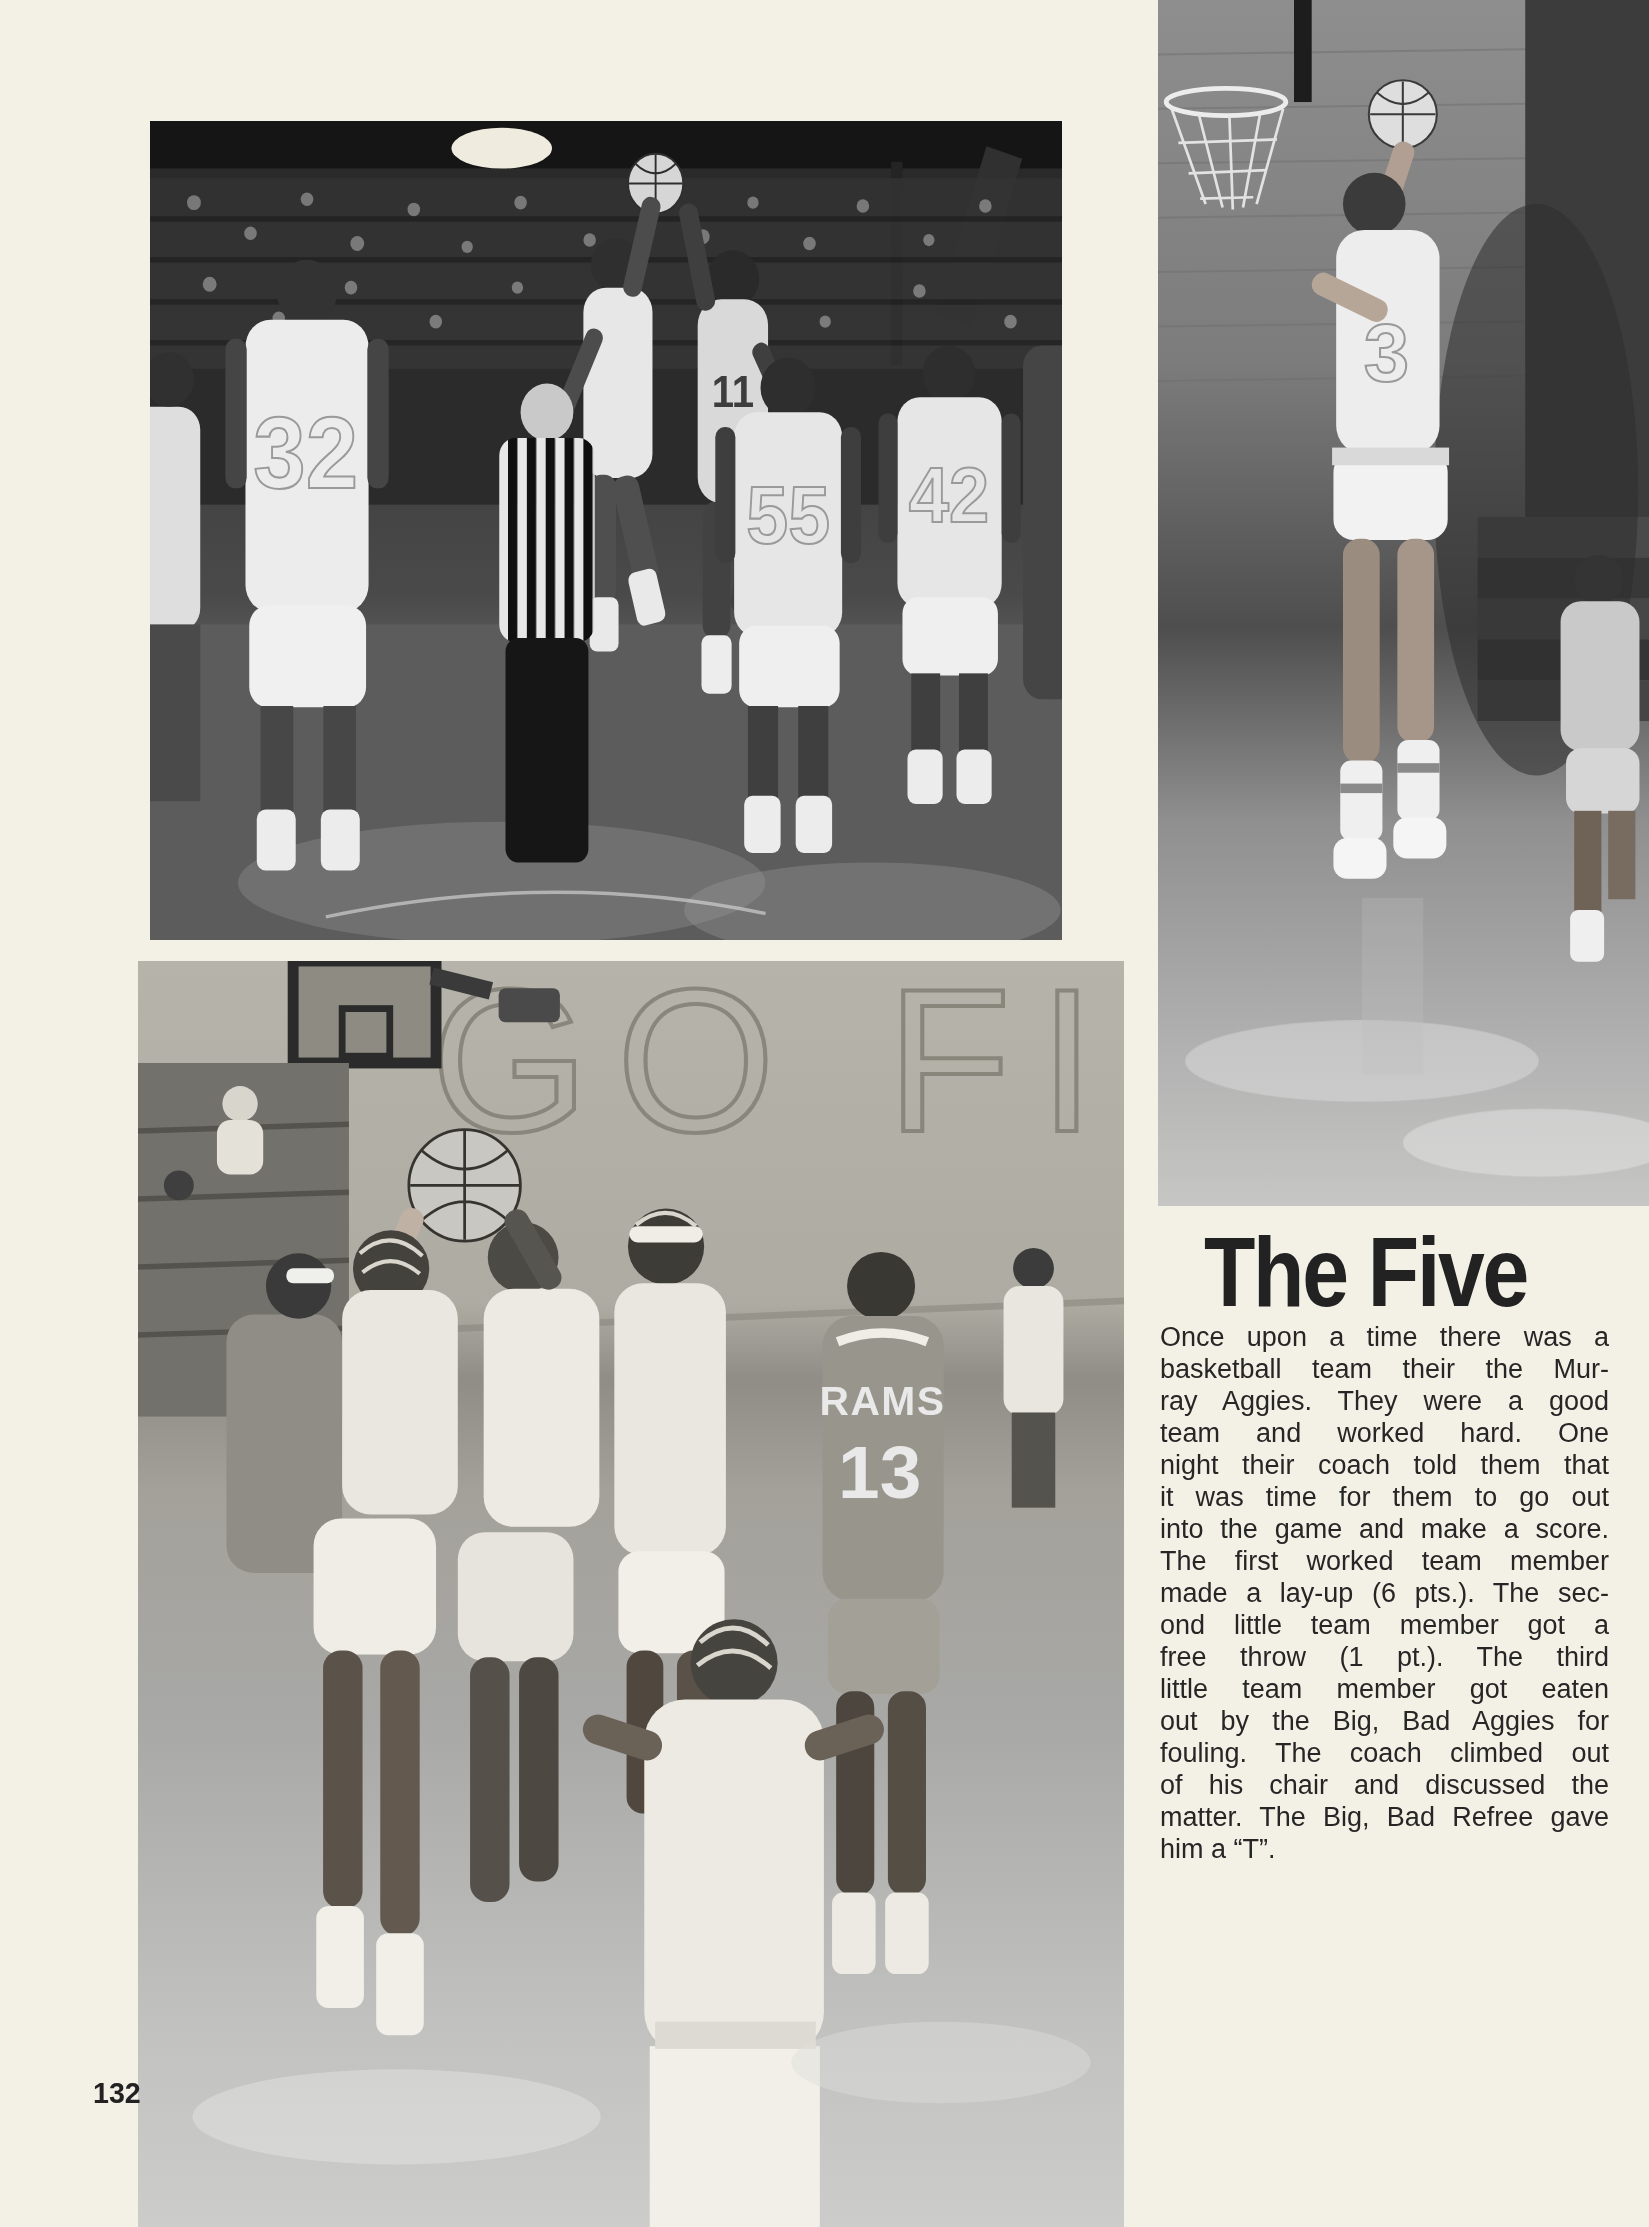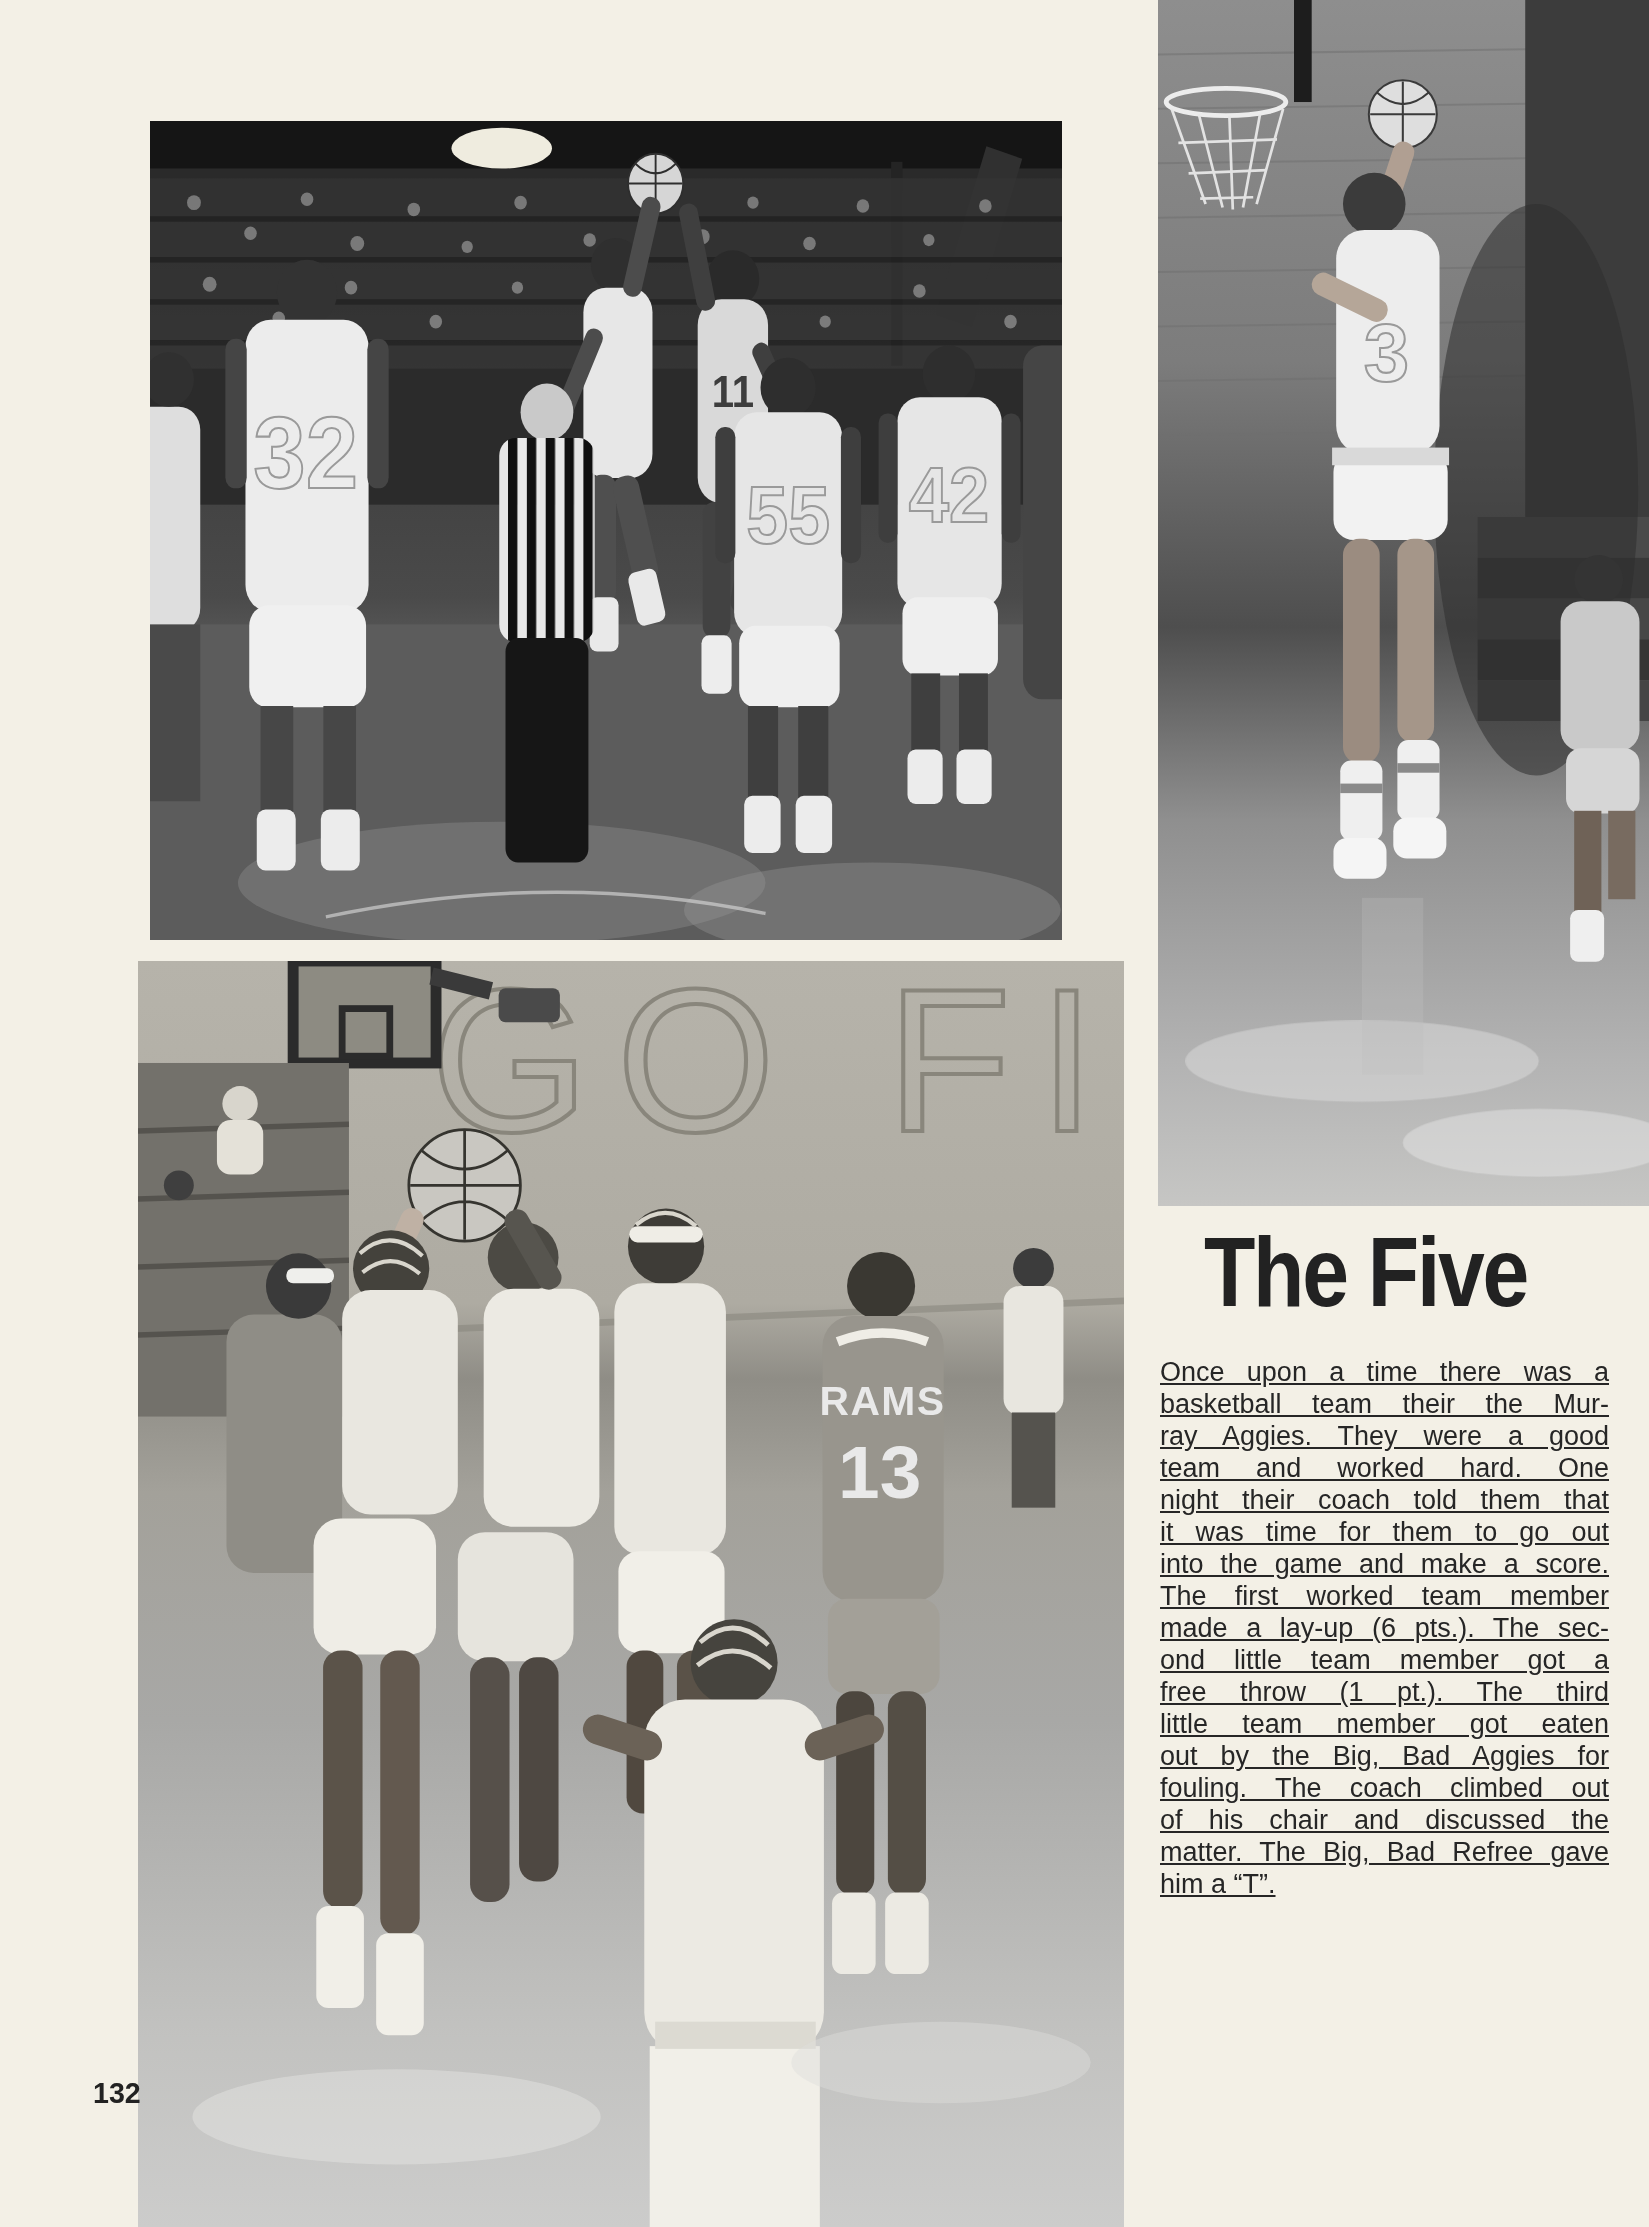--- a/index.html
+++ b/index.html
@@ -17,21 +17,21 @@
   #photo-layup{left:1158px;top:0;width:491px;height:1206px;}
   #photo-scramble{left:138px;top:961px;width:986px;height:1266px;}
 
   #article{position:absolute;left:1160px;top:1222px;width:449px;}
   #article-title{
     font-size:99px;font-weight:700;line-height:1;
     letter-spacing:-2.7px;color:#222;
     transform:scaleX(.85);transform-origin:left top;
     margin:0 0 0 44px;white-space:nowrap;
   }
-  #article-body{margin-top:35px;font-size:27px;line-height:32px;color:#262626;text-decoration:underline;}
+  #article-body{font-size:27px;line-height:32px;color:#262626;}
   .para{margin:0;}
   .para + .para{margin-top:52px;}
   .jline{text-align:justify;text-align-last:justify;}
   .jline.last{text-align-last:left;}
 
   #page-number{
     position:absolute;left:84px;top:2077px;
     font-size:28.6px;font-weight:700;color:#222;margin-left:9px;
   }
   svg text{font-family:"Liberation Sans","DejaVu Sans",sans-serif;}

